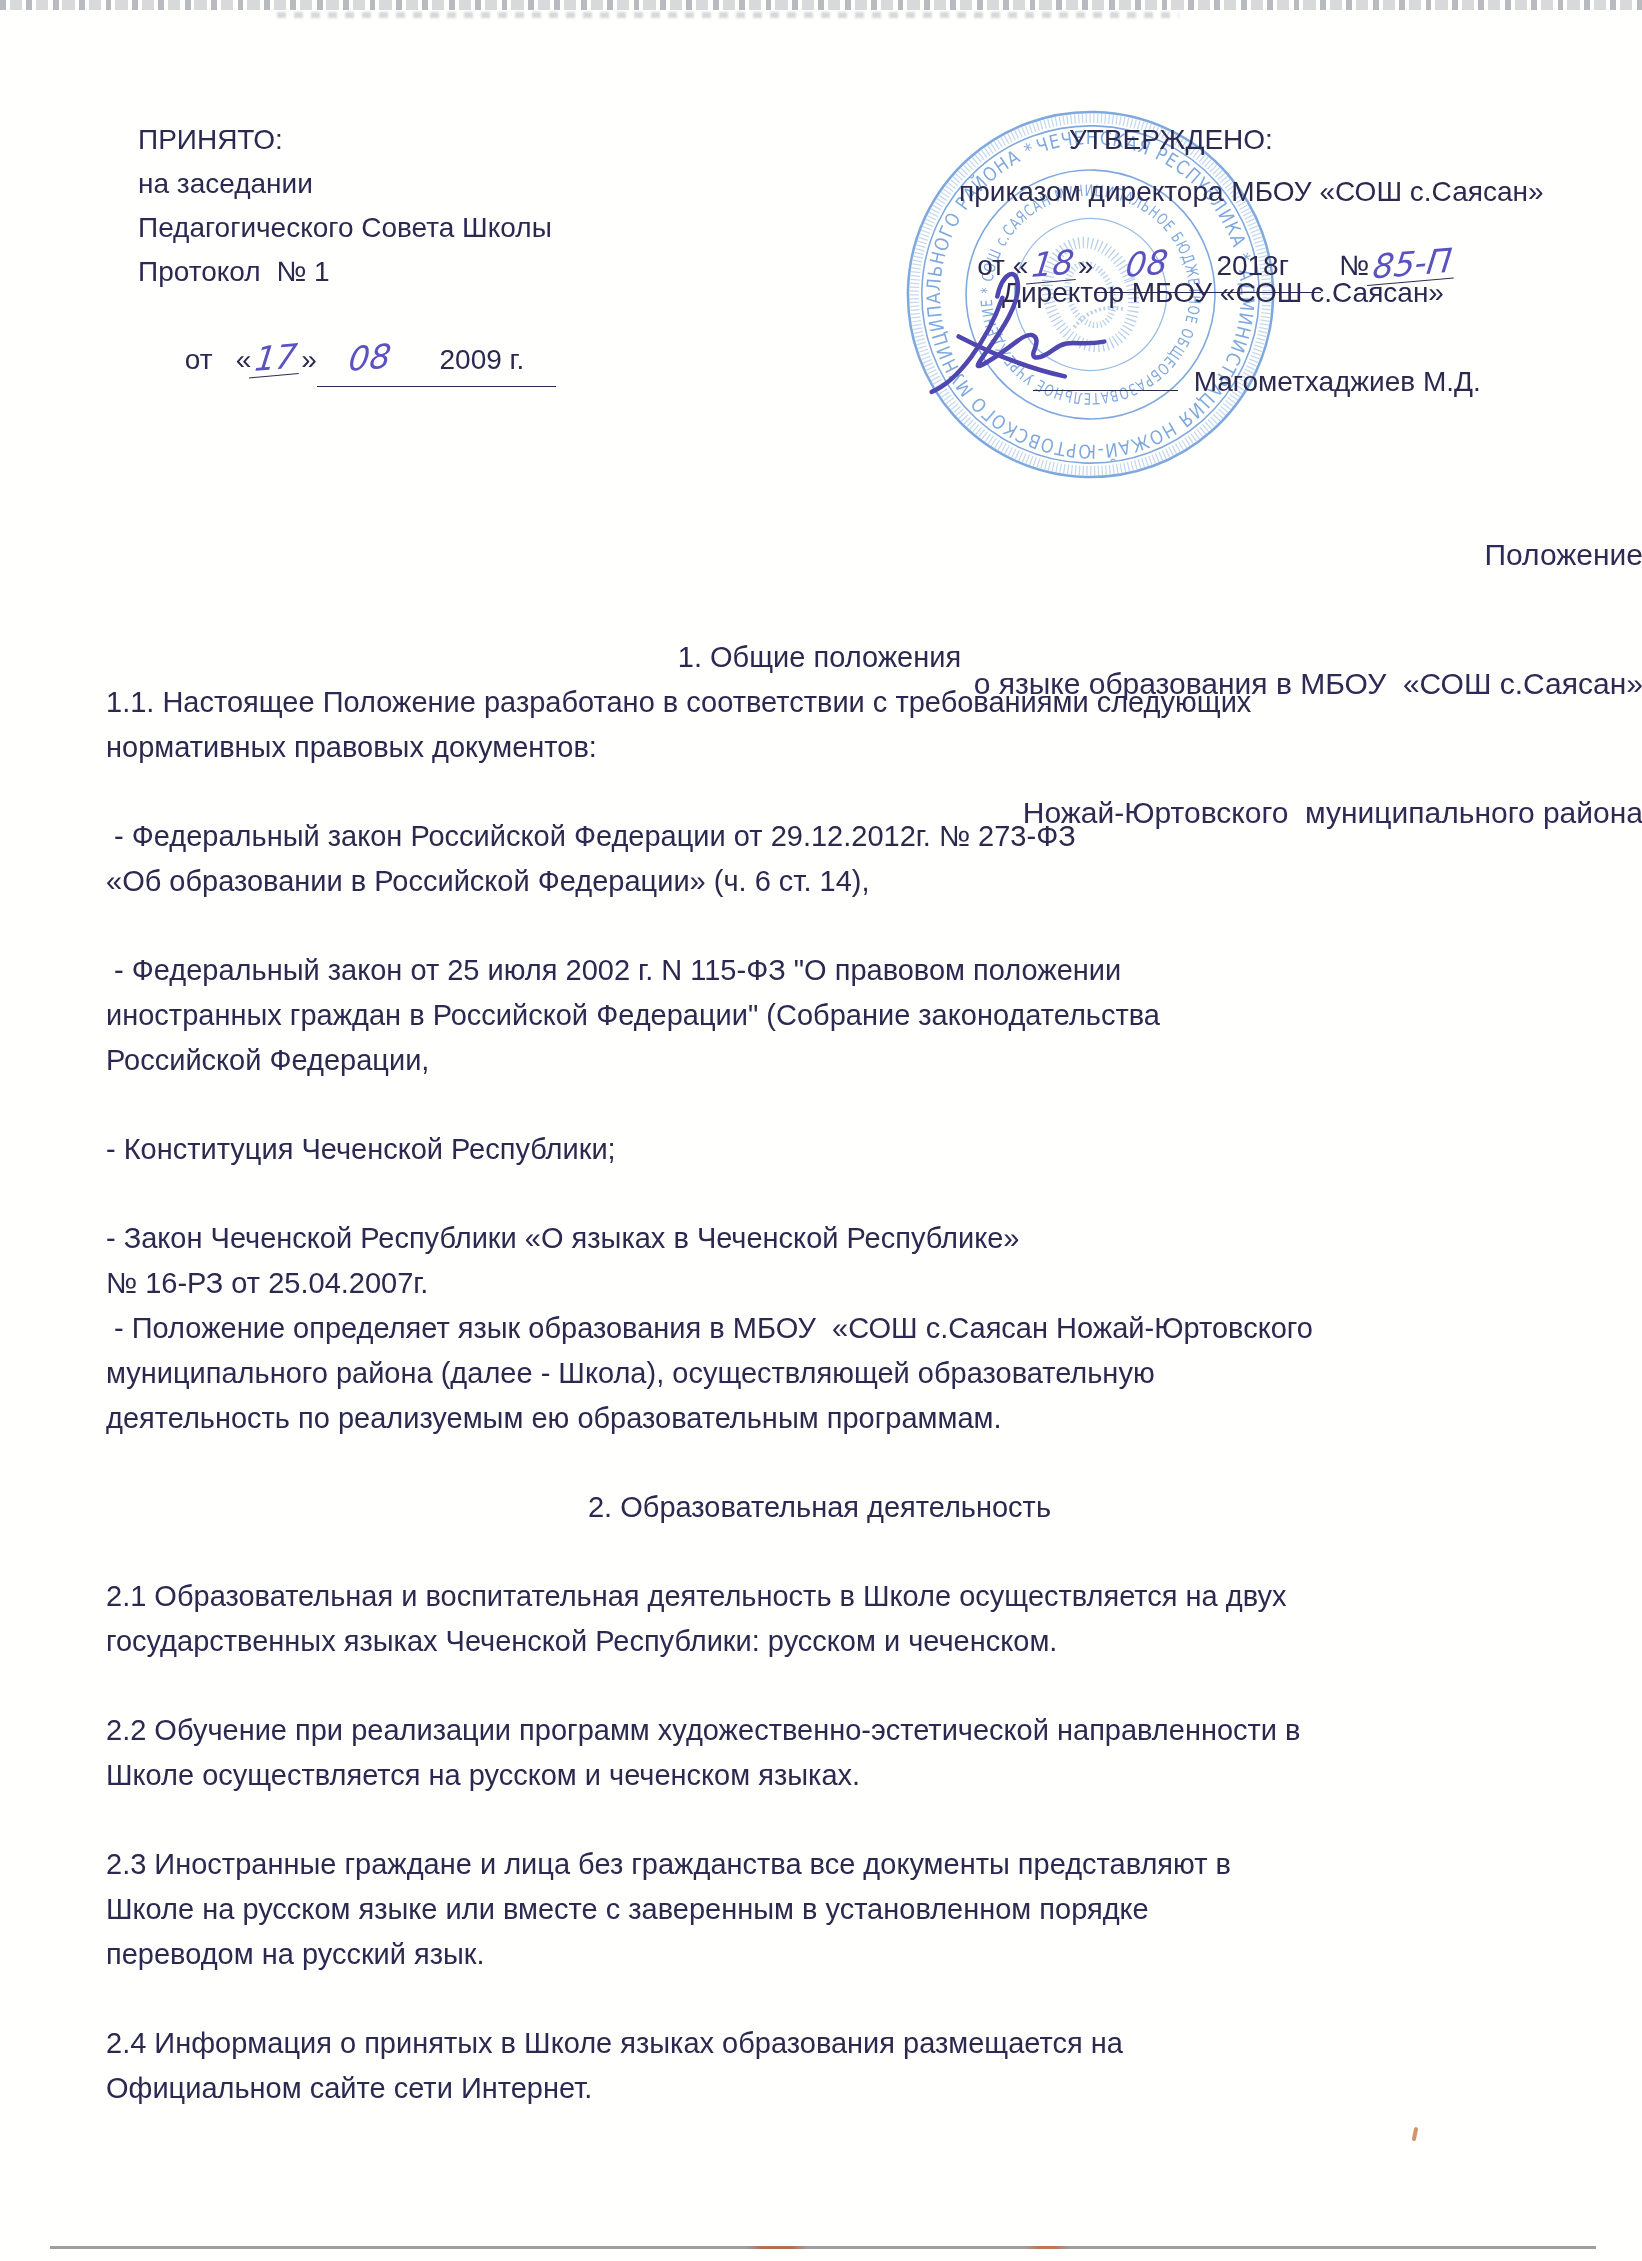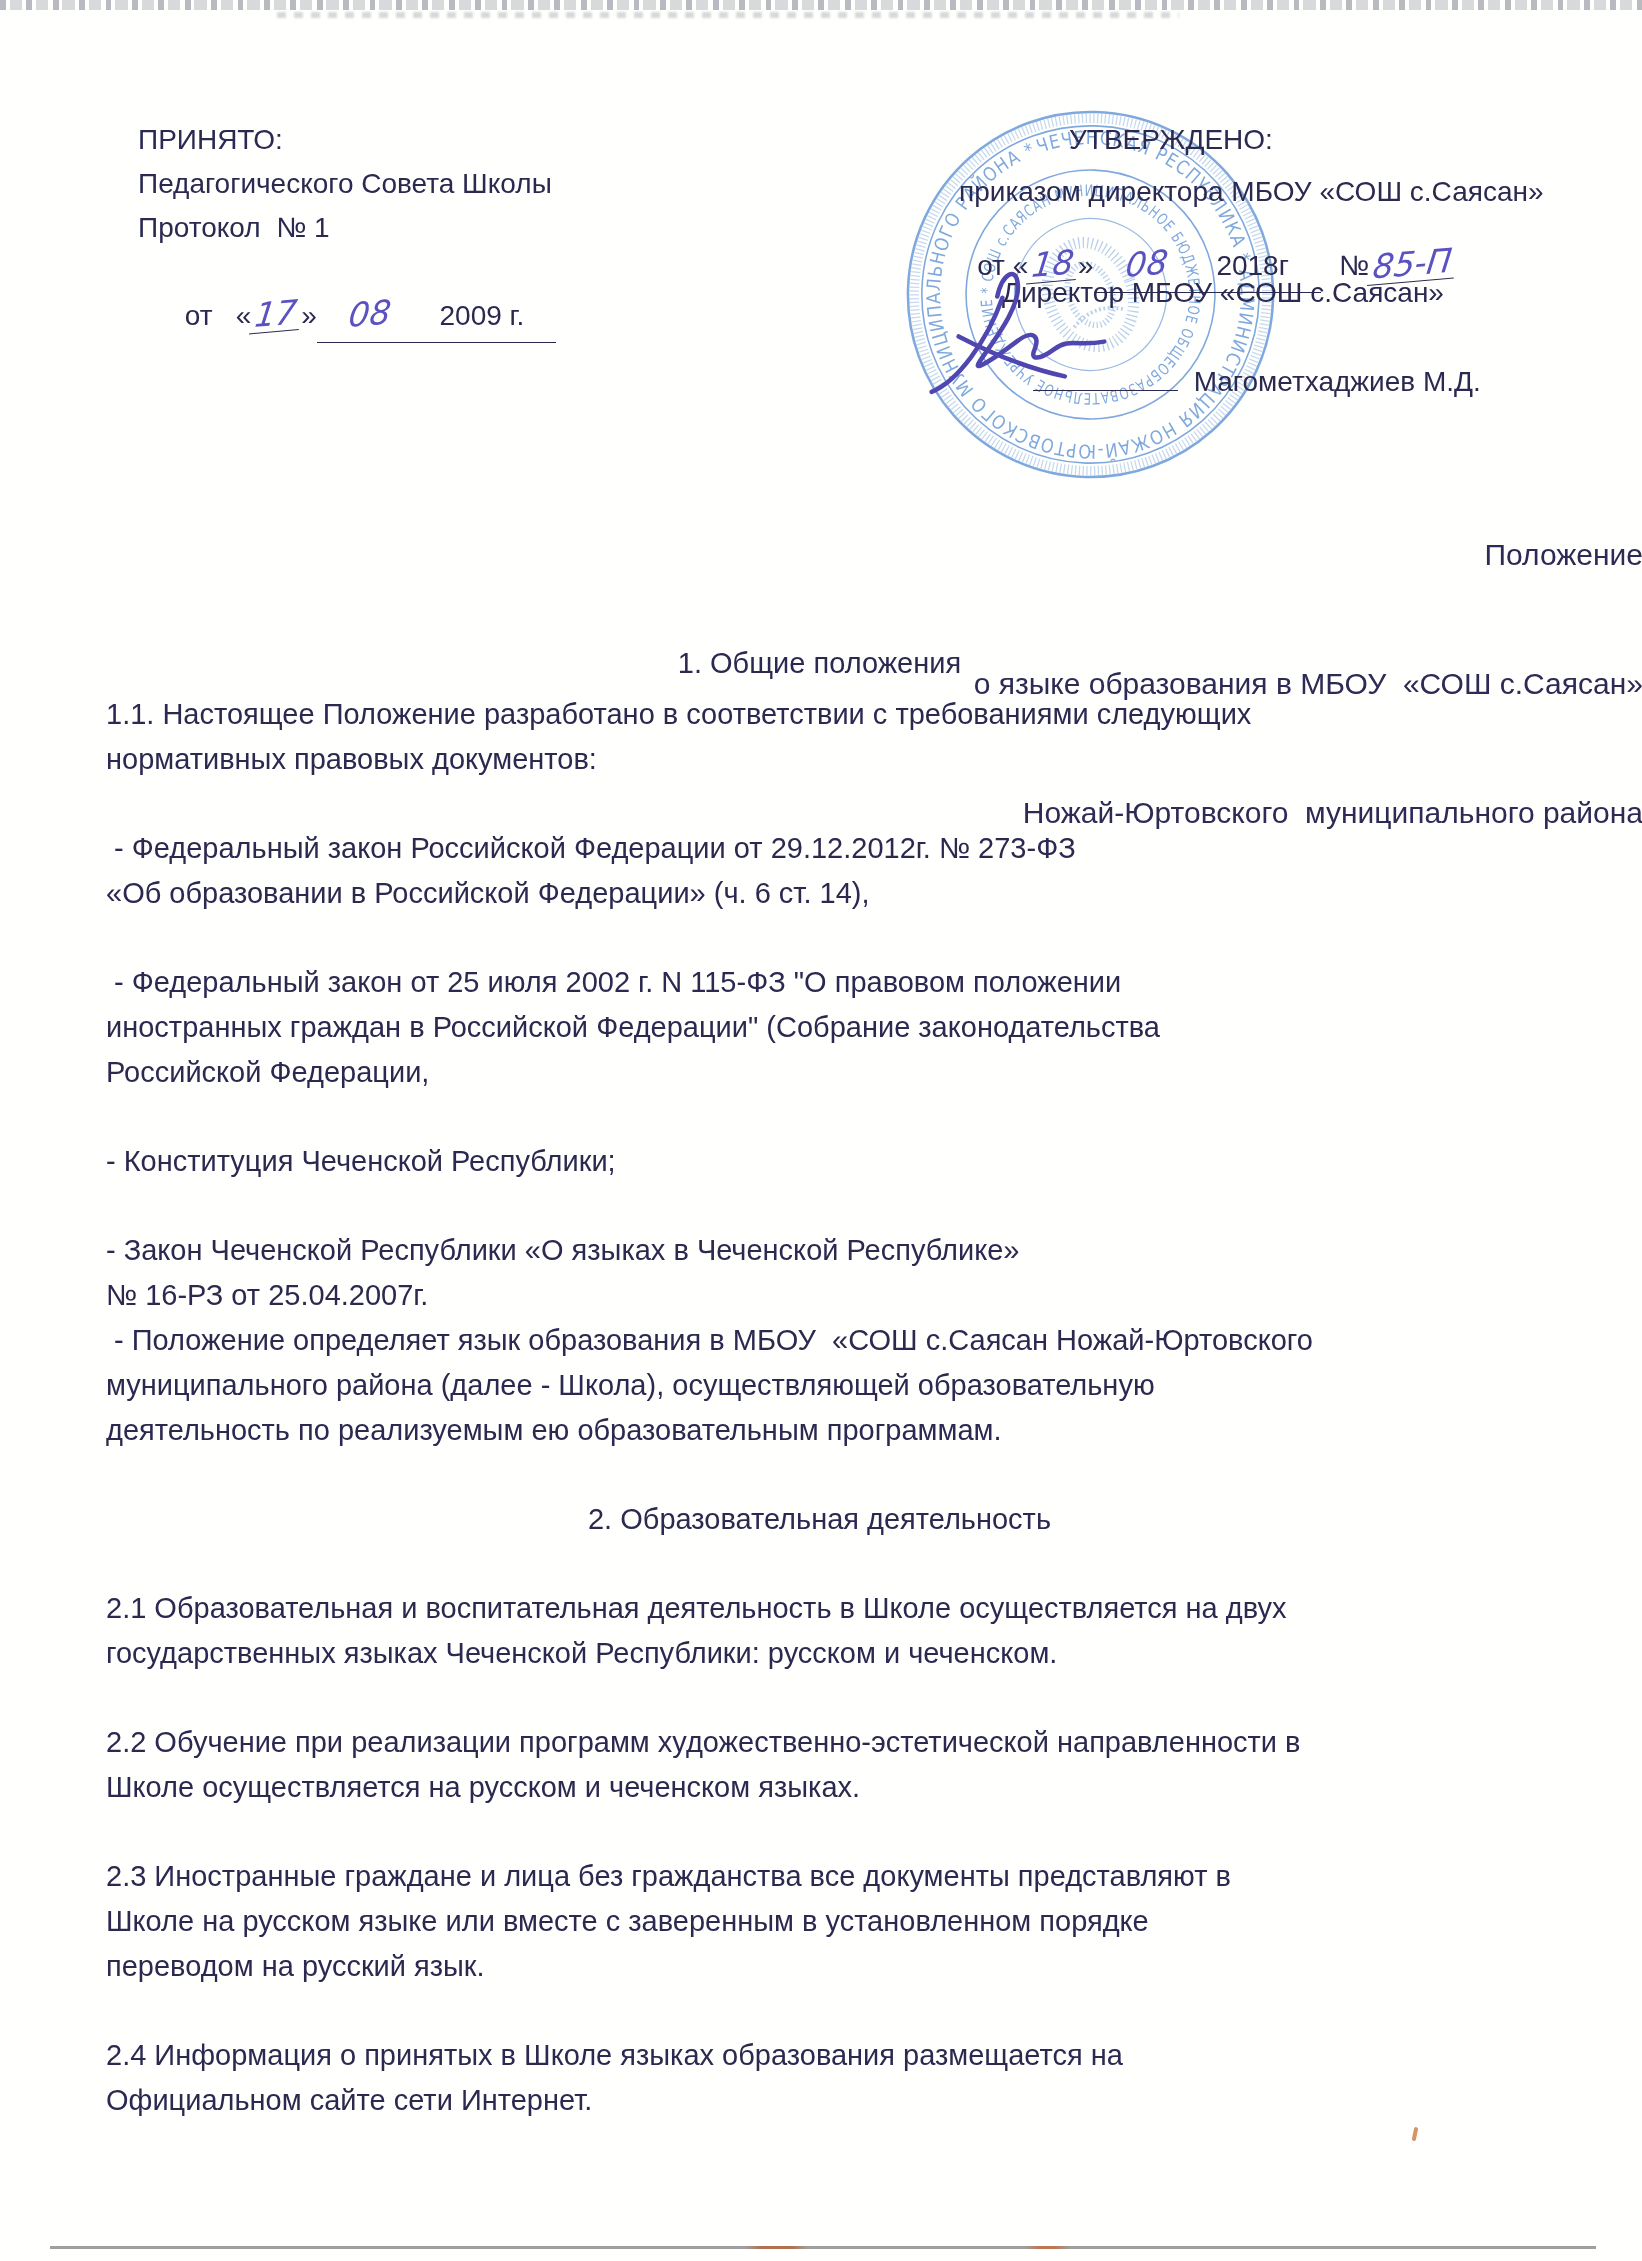--- a/index.html
+++ b/index.html
@@ -47,21 +47,21 @@
   .doc-title{
     left:0;top:447px;width:1643px;
     text-align:right;
     font-weight:normal;
     font-size:30px;line-height:43px;
     color:#2d2a55;
     white-space:pre-wrap;
   }
   
   .content{left:106px;top:635px;width:1427px;}
-  .content .heading{font-size:29px;line-height:45px;text-align:center;margin:6px;white-space:pre-wrap;}
+  .content .heading{font-size:29px;line-height:45px;text-align:center;margin:0;white-space:pre-wrap;}
   .content p{margin:44px 0 0 0;}
   .content p.nogap{margin-top:0;}
   .content .heading.gap{margin-top:44px;}
   
   .stamp{
     left:901px;top:105px;width:379px;height:379px;
     opacity:.86;
     filter:blur(0.3px);
   }
   .signature-svg{left:920px;top:259px;width:264px;height:142px;}
@@ -123,20 +123,21 @@
         </text>
         <text font-size="25" letter-spacing="2">
           <textPath href="#ringInnerPath" textLength="972" lengthAdjust="spacingAndGlyphs">МУНИЦИПАЛЬНОЕ БЮДЖЕТНОЕ ОБЩЕОБРАЗОВАТЕЛЬНОЕ УЧРЕЖДЕНИЕ * СОШ с.САЯСАН </textPath>
         </text>
       </g>
     </g>
   </svg>
 
   <div class="abs accepted">
     <div class="line">ПРИНЯТО:</div>
+    <div class="line">на заседании</div>
     <div class="line">Педагогического Совета Школы</div>
     <div class="line">Протокол  № 1</div>
     <div class="line">
       <span>от   «</span><span class="hw ulhw">17</span><span>»</span><span class="ulseg"><span class="hw">08</span><span>2009 г.</span></span>
     </div>
   </div>
 
   <div class="abs line approved-title">УТВЕРЖДЕНО:</div>
   <div class="abs line approved-line2">приказом директора МБОУ «СОШ с.Саясан»</div>
   <div class="abs line approved-date">

